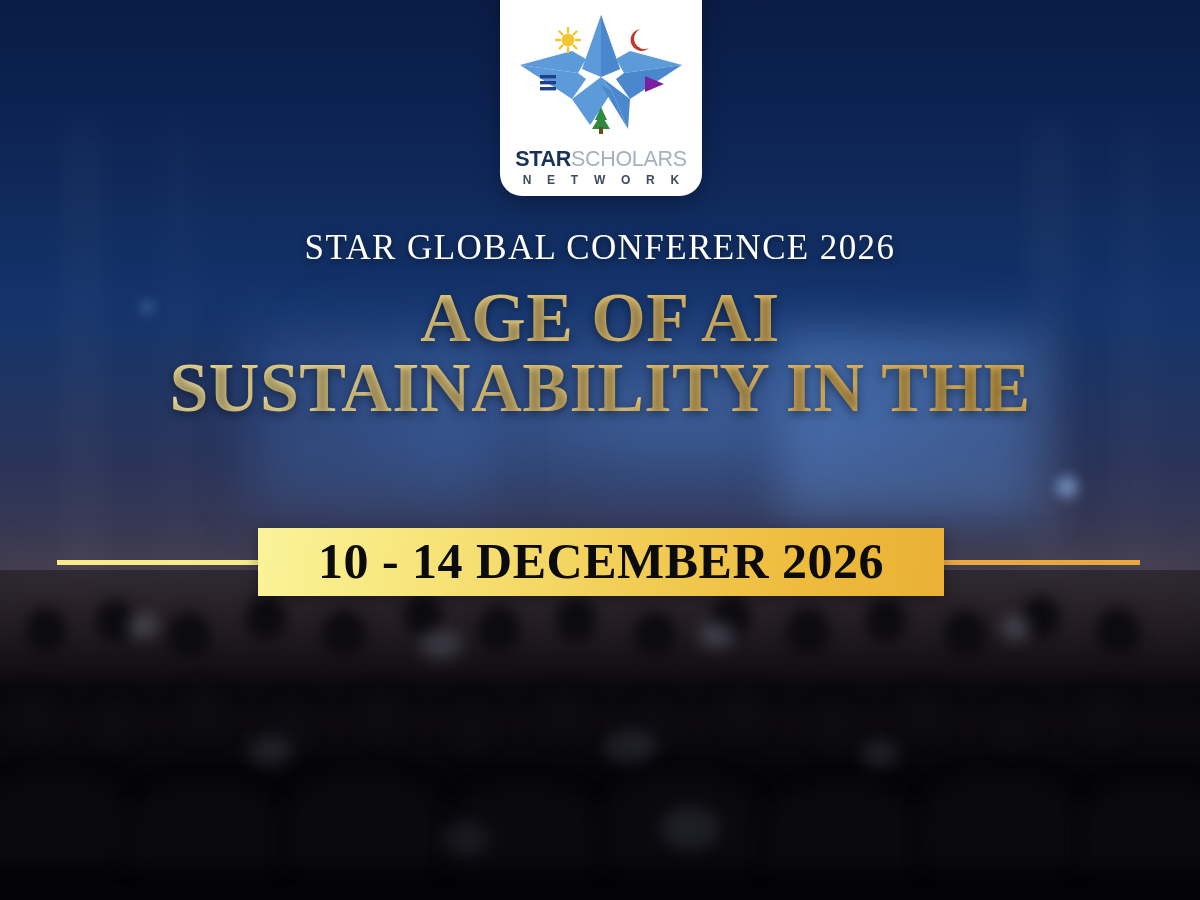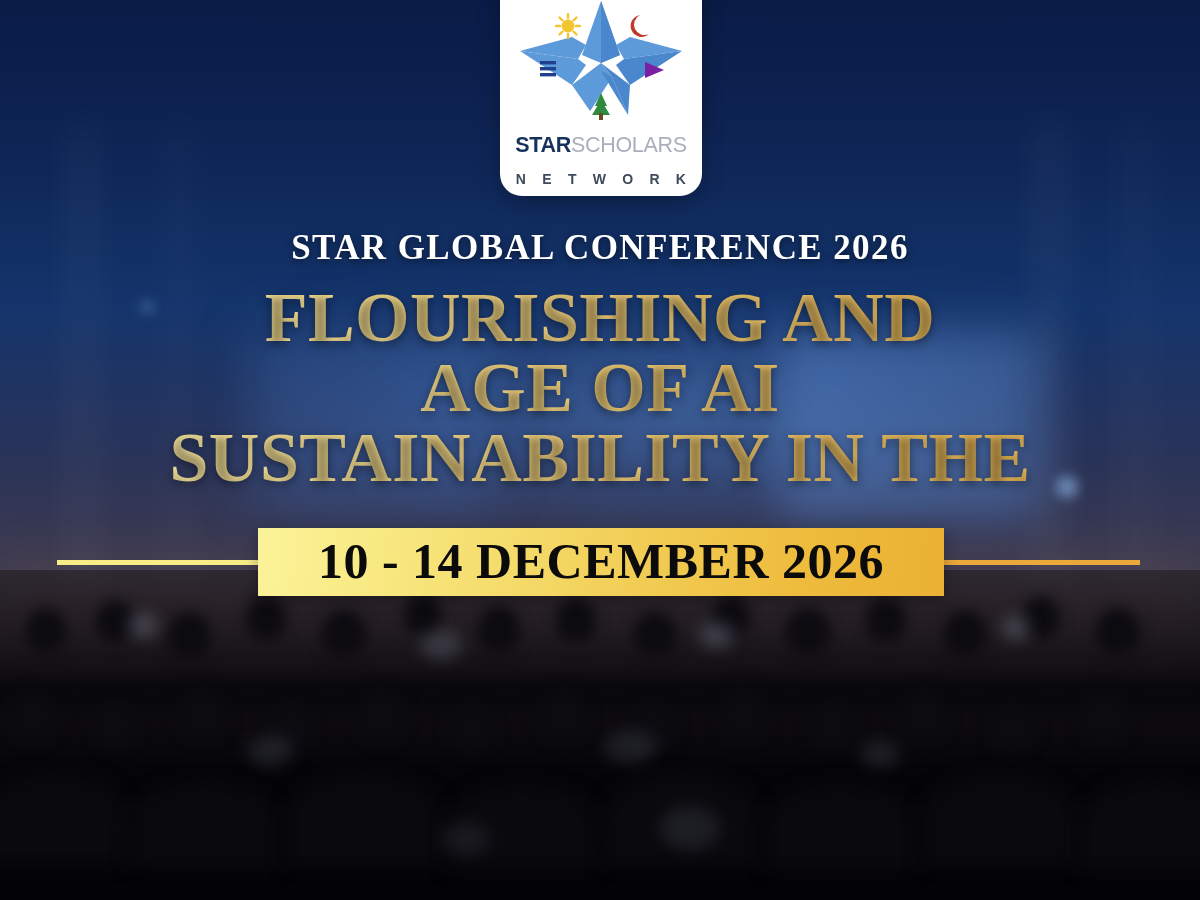--- a/index.html
+++ b/index.html
@@ -150,39 +150,39 @@
     font-family: "Liberation Sans", sans-serif;
     font-size: 21.5px;
     font-weight: 700;
     letter-spacing: -0.3px;
     line-height: 1;
     white-space: nowrap;
   }
   .w-star { color: #16315c; }
   .w-scholars { color: #a9b0bb; font-weight: 400; }
   .logo-sub {
-    margin-top: 16px;
+    margin-top: 4px;
     font-family: "Liberation Sans", sans-serif;
-    font-size: 14px;
+    font-size: 12px;
     font-weight: 700;
     letter-spacing: 6.2px;
     color: #3f4a5a;
     padding-left: 6px;
     line-height: 1;
   }
 
   
   .eyebrow {
     position: absolute;
     left: 0; right: 0; top: 228px;
     text-align: center;
     color: #ffffff;
     font-family: "Liberation Serif", serif;
     font-size: 35px;
-    font-weight: 700;
+    font-weight: 400;
     letter-spacing: 1.4px;
     text-shadow: 0 2px 7px rgba(0,0,0,0.55);
   }
 
   .headline {
     position: absolute;
     left: 0; right: 0; top: 283px;
     text-align: center;
     font-family: "Liberation Serif", serif;
     font-weight: 700;
@@ -377,21 +377,20 @@
         </g>
       </svg>
     </div>
     <div class="logo-word"><span class="w-star">STAR</span><span class="w-scholars">SCHOLARS</span></div>
     <div class="logo-sub">N E T W O R K</div>
   </div>
 
   <div class="eyebrow">STAR GLOBAL CONFERENCE 2026</div>
 
   <div class="headline">
-    <span class="ln">FLOURISHING AND</span>
     <span class="ln">AGE OF AI</span>
     <span class="ln">SUSTAINABILITY IN THE</span>
   </div>
 
   <div class="date-row">
     <div class="rule rule-left"></div>
     <div class="rule rule-right"></div>
     <div class="date-plate">
       <span class="date-text">10 - 14 DECEMBER 2026</span>
     </div>

